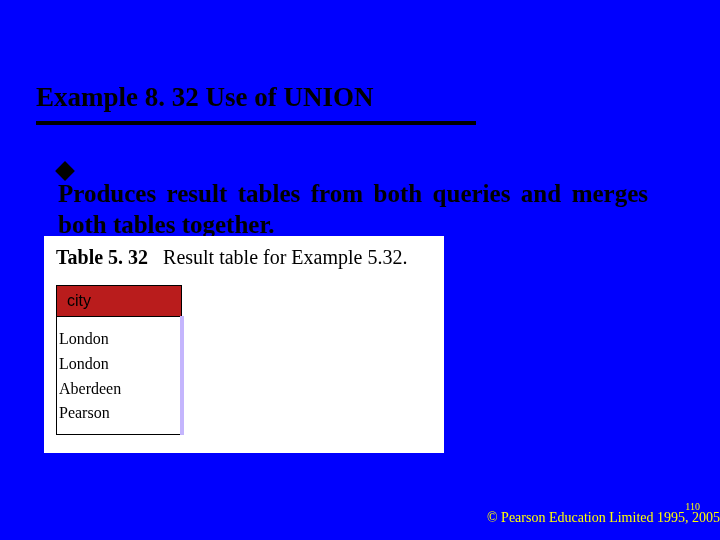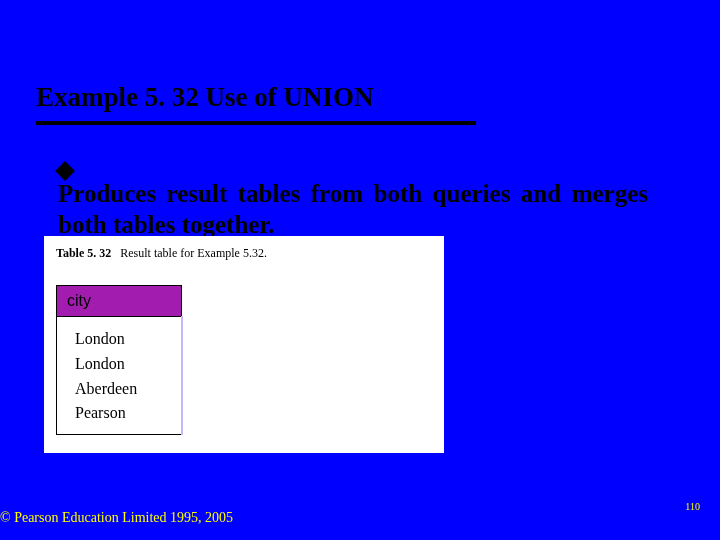--- a/index.html
+++ b/index.html
@@ -57,73 +57,73 @@
   .figure {
     position: absolute;
     top: 236px;
     left: 44px;
     width: 400px;
     background: #fff;
     padding: 10px 12px 18px 12px;
   }
   .fig-caption {
     font-family: "Times New Roman", serif;
-    font-size: 12px;
+    font-size: 20px;
     color: #000;
-    margin-bottom: 24px;
+    margin-bottom: 16px;
   }
   .fig-caption b { font-weight: bold; }
   .result-table {
     border-collapse: collapse;
   }
   .result-table th {
     font-family: Arial, Helvetica, sans-serif;
     font-weight: normal;
     font-size: 16px;
     text-align: left;
-    background: #a21caf;
+    background: #b91c1c;
     border: 1px solid #000;
     border-right: 1px solid #000;
     padding: 6px 90px 6px 10px;
   }
   .tbody-wrap td {
     border-left: 1px solid #000;
-    border-right: 2px solid #c4b5fd;
+    border-right: 4px solid #c4b5fd;
     border-bottom: 1px solid #000;
-    padding: 10px 10px 8px 18px;
+    padding: 10px 10px 8px 2px;
   }
   .city-list {
     font-family: "Times New Roman", serif;
     font-size: 16px;
     color: #000;
     line-height: 1.55;
   }
   .footer {
     position: absolute;
     bottom: 14px;
     left: 0;
     width: 100%;
-    text-align: left;
+    text-align: right;
     color: #ffff00;
     font-size: 14px;
   }
   .pagenum {
     position: absolute;
     right: 20px;
     bottom: 28px;
     color: #ffff00;
     font-size: 10px;
     font-family: Liberation Serif, serif;
   }
 </style>
 </head>
 <body>
 
 <div class="title-area">
-  <div class="title">Example 5. 32  Use of UNION</div>
+  <div class="title">Example 8. 32  Use of UNION</div>
   <div class="title-rule"></div>
 </div>
 
 <div class="bullet-row">
   <div class="diamond"></div>
   <div class="bullet-text">Produces result tables from both queries and merges both tables together.</div>
 </div>
 
 <div class="figure">
   <div class="fig-caption">

